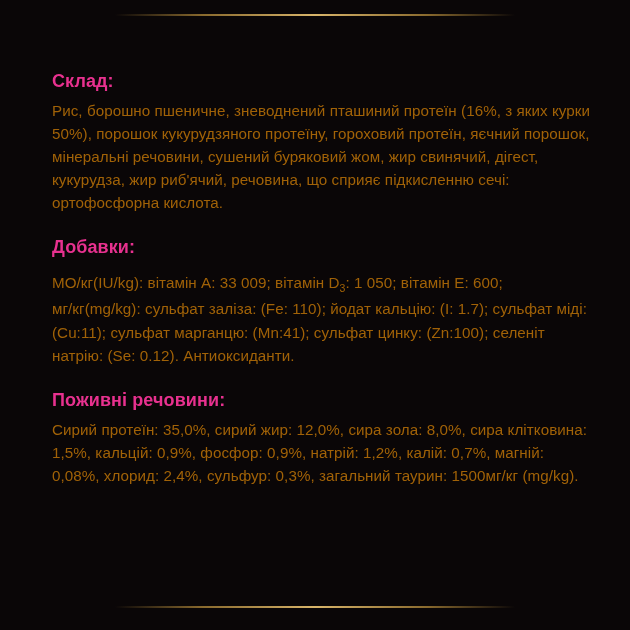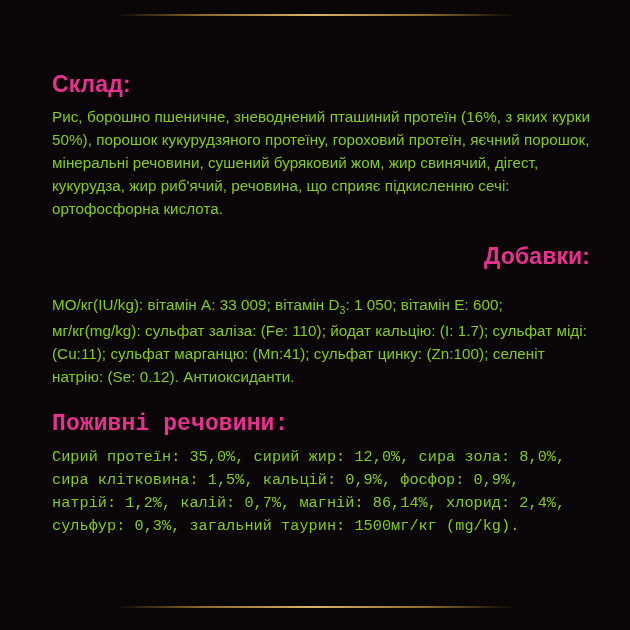--- a/index.html
+++ b/index.html
@@ -40,39 +40,39 @@
     position: absolute;
     top: 70px;
     left: 52px;
     width: 538px;
   }
   .section {
     margin-bottom: 22px;
   }
   .section-title {
     color: #e8318f;
-    font-size: 23px;
+    font-size: 18px;
     font-weight: bold;
     line-height: 1.25;
     margin: 0 0 6px 0;
     letter-spacing: 0.1px;
   }
   .section-body {
-    color: #84cc16;
+    color: #a16207;
     font-size: 15.2px;
     line-height: 1.52;
     margin: 0;
     letter-spacing: 0.05px;
   }
   .section-body .sub {
     font-size: 10.5px;
     vertical-align: sub;
   }
-  #sec-additives .section-title { margin-bottom: 22px; text-align: right; }
-  #sec-nutrients { margin-bottom: 10px; font-family: Liberation Mono, monospace; }
+  #sec-additives .section-title { margin-bottom: 13px; }
+  #sec-nutrients { margin-bottom: 10px; }
   #sec-nutrients .section-title { margin-bottom: 7px; }
 </style>
 </head>
 <body>
 
 <div class="page">
 
   <div class="top-rule"></div>
 
   <div class="content">
@@ -85,20 +85,20 @@
     <div class="section" id="sec-additives">
       <h2 class="section-title">Добавки:</h2>
       <p class="section-body">
         <span>МО/кг(IU/kg): вітамін A: 33 009; вітамін D</span><span class="sub">3</span><span>: 1 050; вітамін E: 600;</span><br>
         <span>мг/кг(mg/kg): сульфат заліза: (Fe: 110); йодат кальцію: (I: 1.7); сульфат міді: (Cu:11); сульфат марганцю: (Mn:41); сульфат цинку: (Zn:100); селеніт натрію: (Se: 0.12). Антиоксиданти.</span>
       </p>
     </div>
 
     <div class="section" id="sec-nutrients">
       <h2 class="section-title">Поживні речовини:</h2>
-      <p class="section-body">Сирий протеїн: 35,0%, сирий жир: 12,0%, сира зола: 8,0%, сира клітковина: 1,5%, кальцій: 0,9%, фосфор: 0,9%, натрій: 1,2%, калій: 0,7%, магній: 86,14%, хлорид: 2,4%, сульфур: 0,3%, загальний таурин: 1500мг/кг (mg/kg).</p>
+      <p class="section-body">Сирий протеїн: 35,0%, сирий жир: 12,0%, сира зола: 8,0%, сира клітковина: 1,5%, кальцій: 0,9%, фосфор: 0,9%, натрій: 1,2%, калій: 0,7%, магній: 0,08%, хлорид: 2,4%, сульфур: 0,3%, загальний таурин: 1500мг/кг (mg/kg).</p>
     </div>
 
   </div>
 
   <div class="bottom-rule"></div>
 
 </div>
 
 </body></html>

